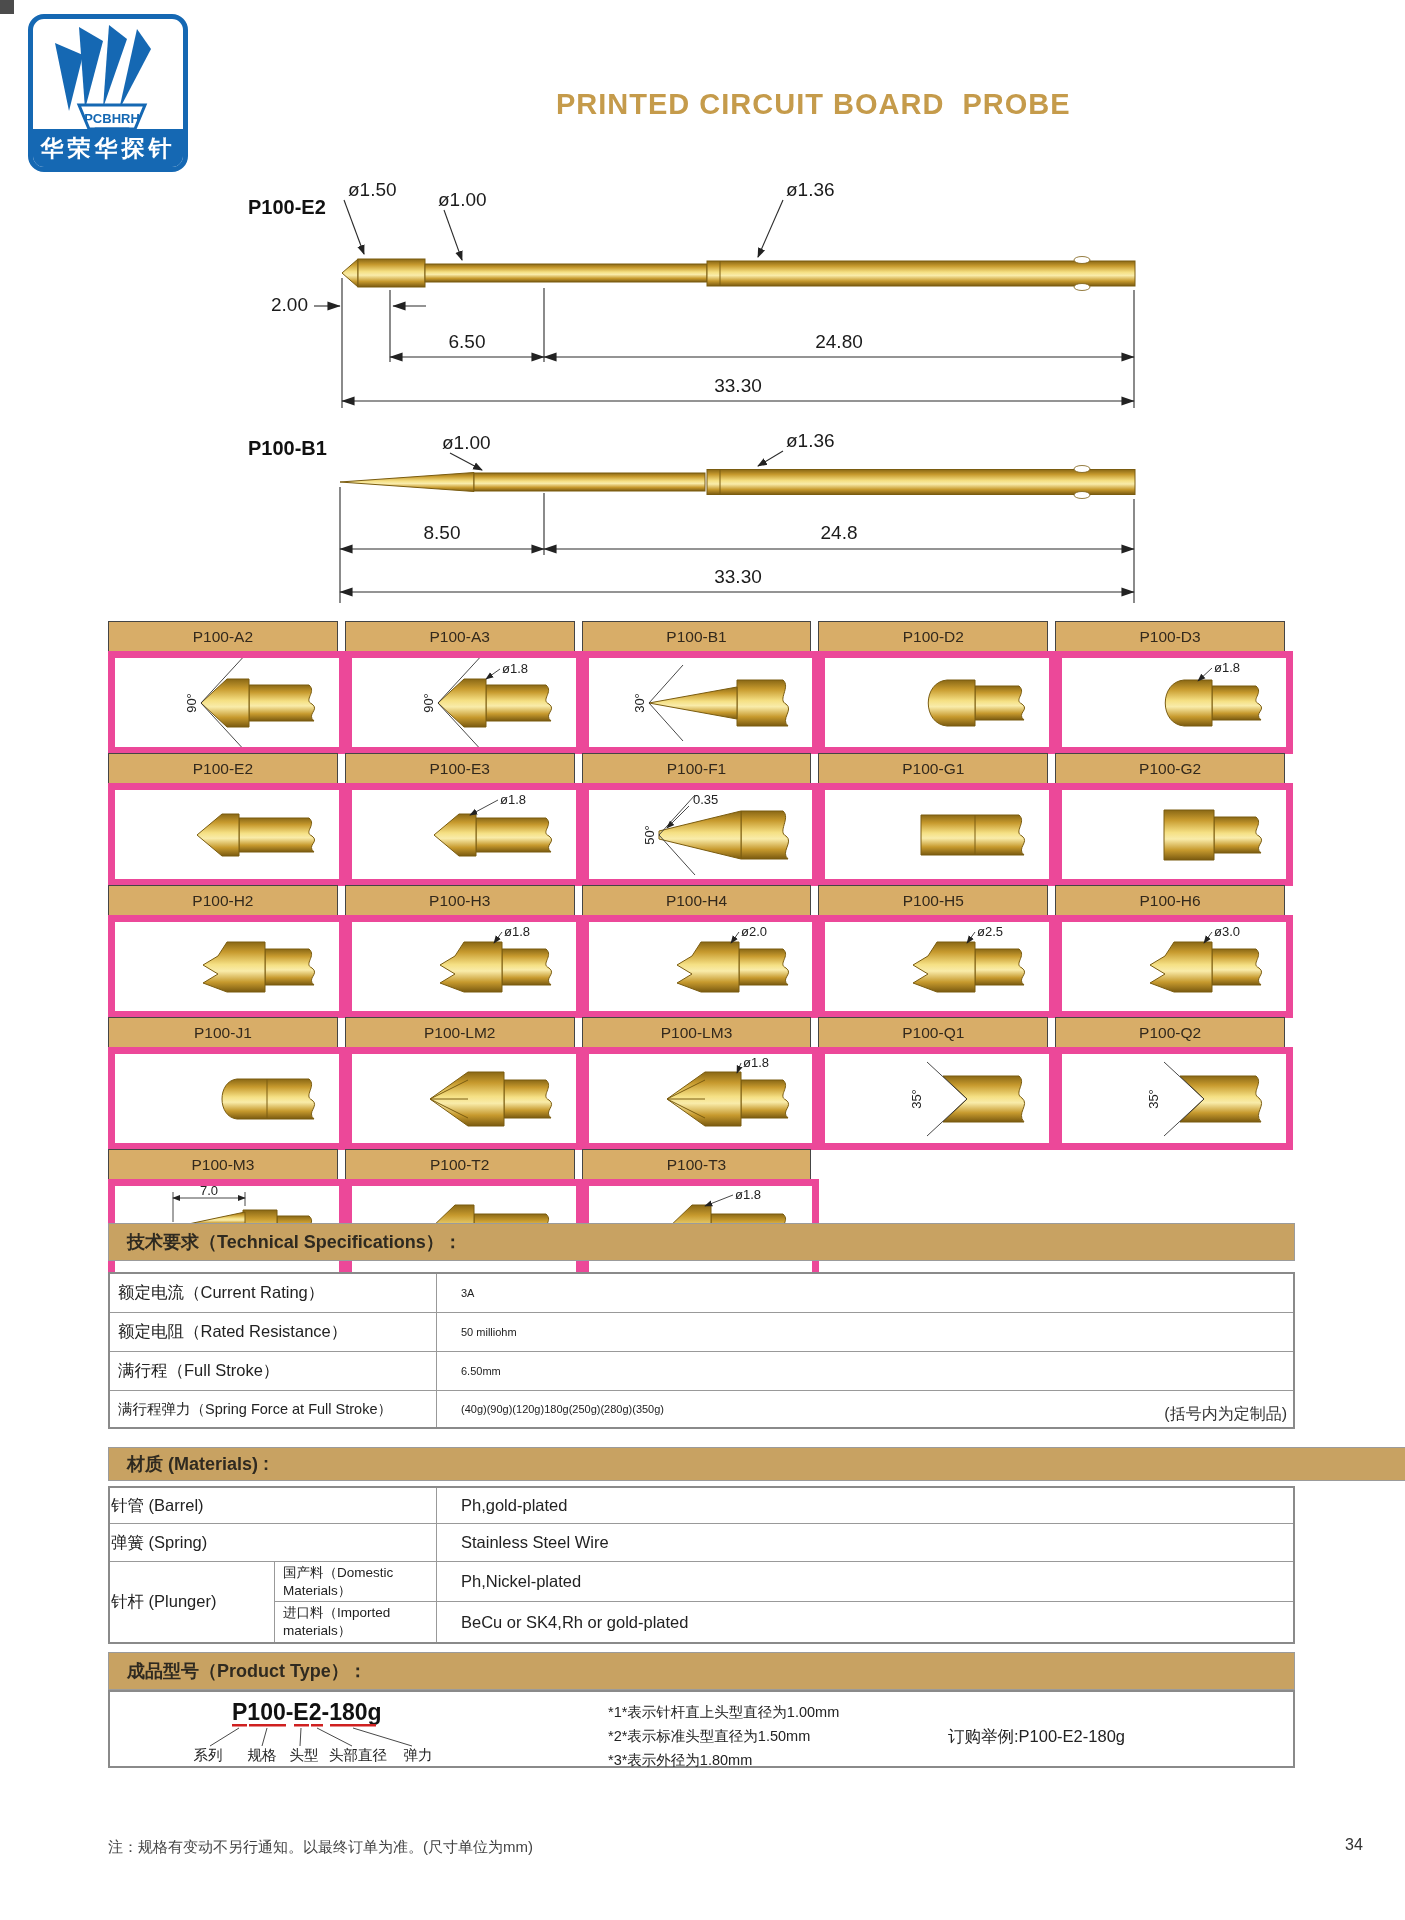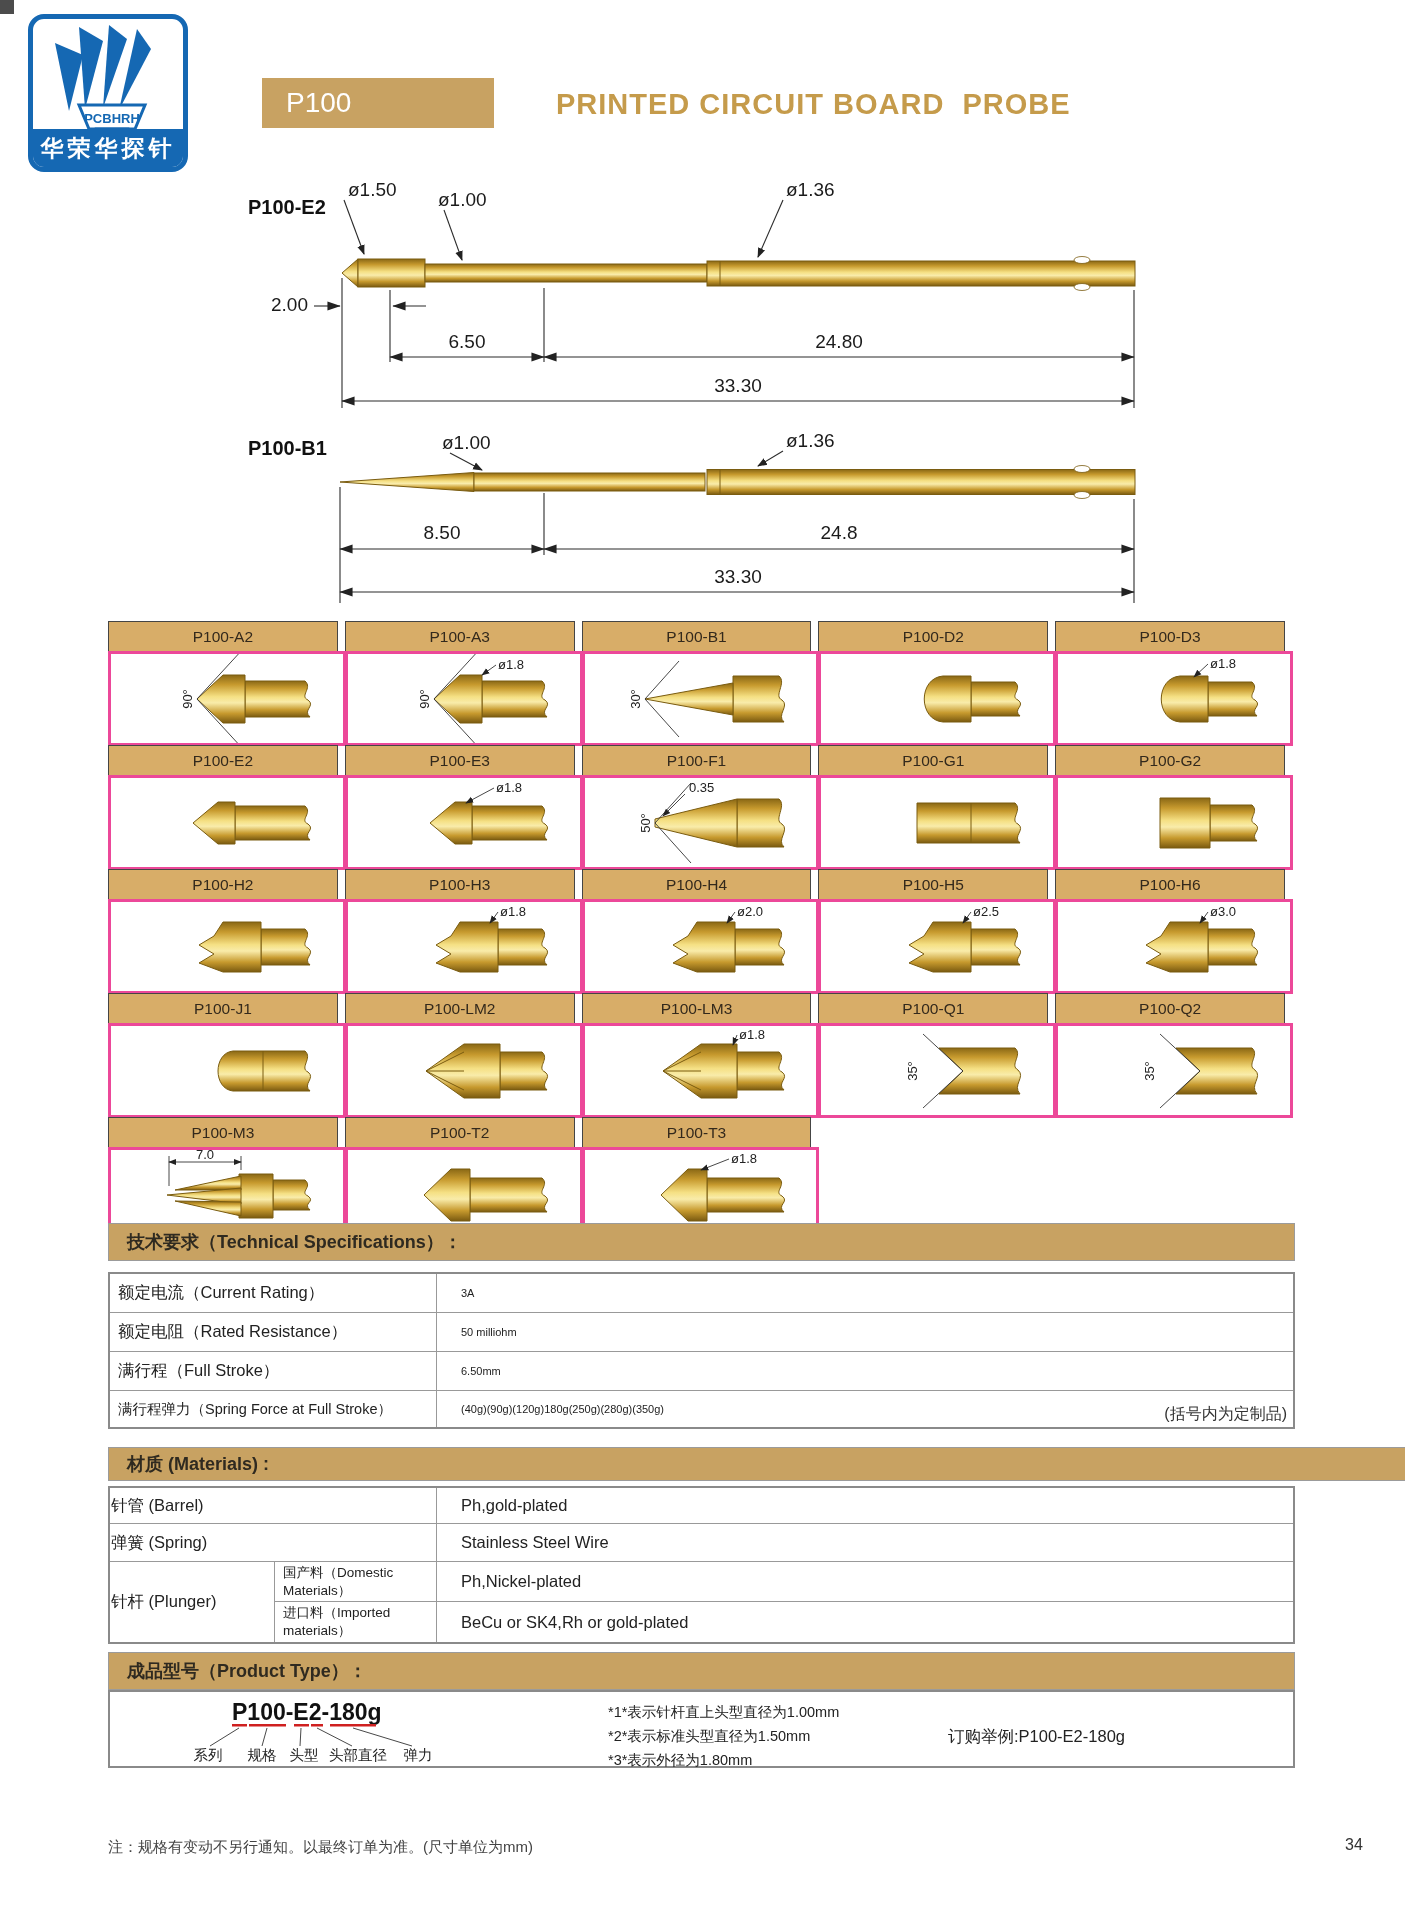--- a/index.html
+++ b/index.html
@@ -21,21 +21,21 @@
   .blab{font-size:20px;font-weight:bold;fill:#111;}
   .dimg text{font-size:19px;fill:#1b1b1b;}
   .dimg line{stroke:#2b2b2b;stroke-width:1.1;fill:none;}
   .probe{stroke:#7a5c10;stroke-width:1;}
   svg text{font-family:"Liberation Sans","DejaVu Sans",sans-serif;}
   
   .tip-table{left:109px;top:622px;}
   .tip-row{display:grid;grid-template-columns:repeat(5,236.8px);}
   .tip-h{height:29px;background:#d8ad68;border:1px solid #454545;margin:-1px 8px 0 -1px;
          display:flex;align-items:center;justify-content:center;font-size:15.5px;color:#33291c;}
-  .tip-d{height:89px;background:#fff;border:3px solid #ec4899;margin:-1px 0 0 -1px;overflow:hidden;}
+  .tip-d{height:89px;background:#fff;border:7px solid #ec4899;margin:-1px 0 0 -1px;overflow:hidden;}
   .tip-f{border:none;background:transparent;margin:-1px 0 0 -1px;}
   svg .ln{stroke:#333;stroke-width:0.9;fill:none;}
   svg .lnS{stroke:#7a5c10;stroke-width:1;fill:none;}
   svg .ta{font-size:13px;fill:#222;}
   
   .goldbar{background:#c8a262;border:1px solid #9b9b9b;color:#2f2a20;font-weight:bold;font-size:18px;
            display:flex;align-items:center;padding-left:18px;box-sizing:border-box;}
   
   .spec-table{border:2px solid #8a8a8a;background:#fff;box-sizing:border-box;}
   .srow{display:flex;border-top:1px solid #999;position:relative;}
@@ -93,23 +93,20 @@
       <polygon points="52,90 46,8 70,22" fill="#1568b3"></polygon>
       <polygon points="70,89 76,6 94,20" fill="#1568b3"></polygon>
       <polygon points="86,91 104,10 118,30" fill="#1568b3"></polygon>
       <polygon points="46,86 112,86 102,110 56,110" fill="#fff" stroke="#1568b3" stroke-width="3"></polygon>
       <text x="79" y="104" text-anchor="middle" font-size="13" font-weight="bold" fill="#1568b3">PCBHRH</text>
       <polygon points="64,110 94,110 90,118 68,118" fill="#fff" stroke="#1568b3" stroke-width="3"></polygon>
     </svg>
     <div class="logo-band">华荣华探针</div>
   </div>
 
-  <div class="abs series-bar">
-    <span>P100</span>
-  </div>
   <div class="abs page-heading">PRINTED CIRCUIT BOARD  PROBE</div>
 
   <svg class="abs" style="left:230px;top:150px" width="940" height="285" viewBox="0 0 940 285">
     <text x="18" y="64" class="blab">P100-E2</text>
     <g>
       <polygon class="probe" points="112,123 128,109 128,137" fill="url(#goldGrad)"></polygon>
       <rect class="probe" x="128" y="109" width="67" height="28" fill="url(#goldGrad)"></rect>
       <rect class="probe" x="195" y="114" width="282" height="18" fill="url(#goldGrad)"></rect>
       <rect class="probe" x="477" y="111" width="428" height="25" fill="url(#goldGrad)"></rect>
       <line x1="490" y1="111" x2="490" y2="136" stroke="#7a5c10"></line>

